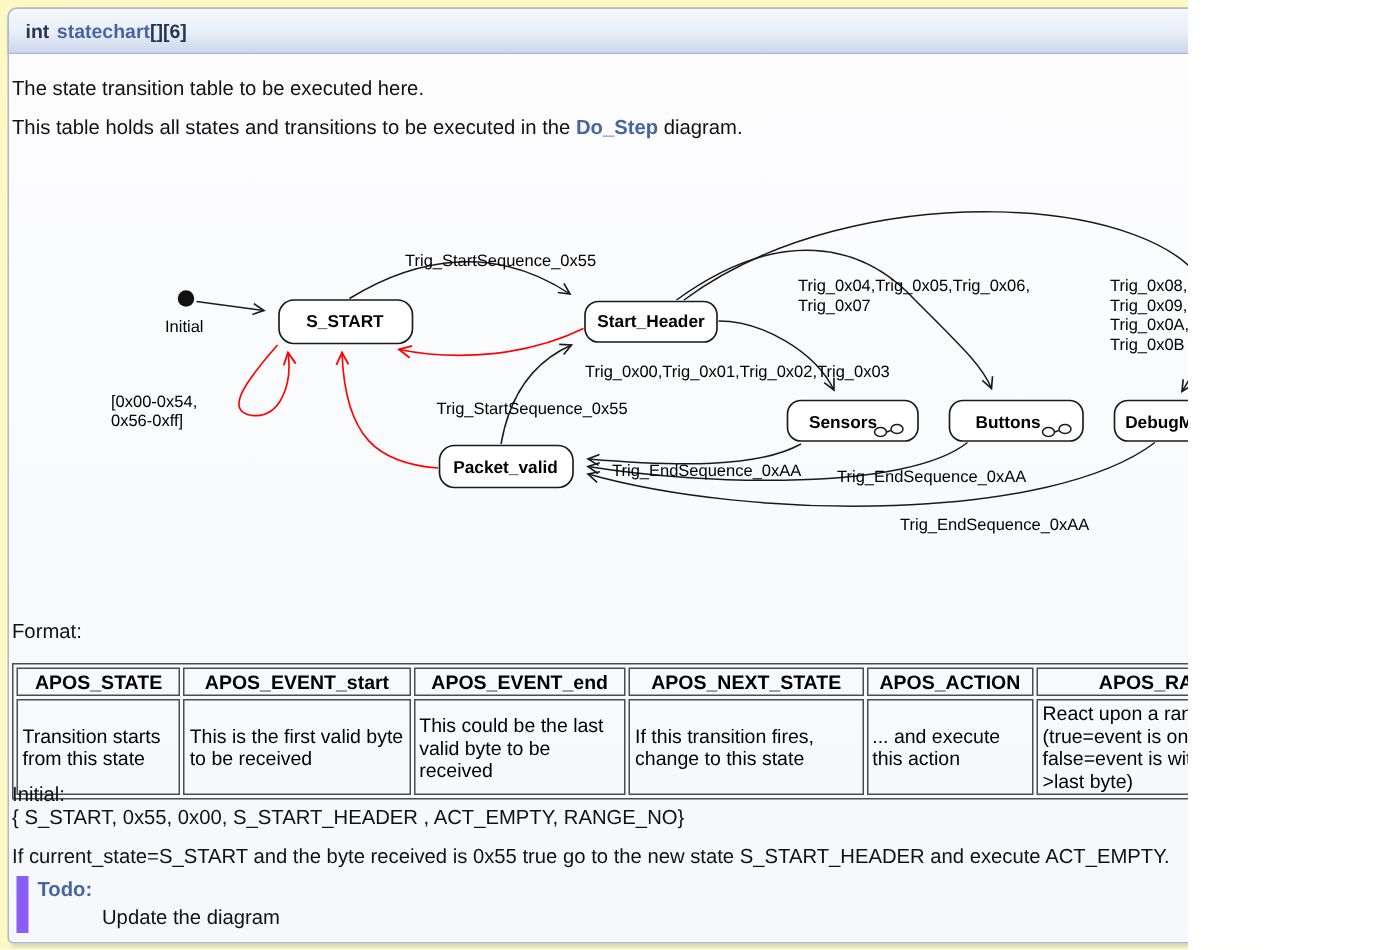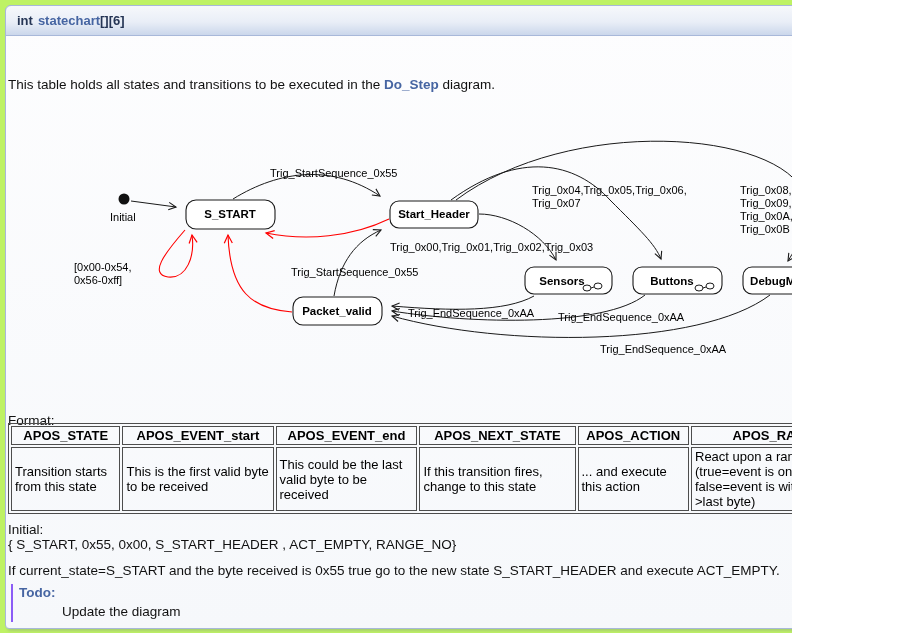--- a/index.html
+++ b/index.html
@@ -1,20 +1,20 @@
 <!DOCTYPE html>
 <html><head>
 <meta charset="utf-8">
 <style>
   * { margin:0; padding:0; box-sizing:border-box; }
   html,body { background:#ffffff; }
   #page {
     position:relative; width:792px; height:633px; overflow:hidden;
     font-family:"Liberation Sans","DejaVu Sans",sans-serif;
-    color:#1b1b1b; background:#bef264;
+    color:#1b1b1b; background:#fef9c3;
   }
   
   .memitem {
     position:absolute; left:5px; top:5px; width:910px; height:624px;
     border:1px solid #A8B8D9; border-radius:6px 6px 4px 4px;
     background:linear-gradient(#FDFDFE, #F6F8FB);
     box-shadow:2px 2px 3px rgba(110,120,145,0.28);
   }
   .memproto {
     position:absolute; left:5px; top:5px; width:910px; height:31px;
@@ -28,53 +28,54 @@
   .para { position:absolute; font-size:13.5px; color:#111; }
   a.doclink { color:#4665A2; font-weight:bold; text-decoration:none; cursor:pointer;text-align:center; }
   
   #diagram { position:absolute; left:0; top:130px; }
   .st-label { font-size:11.5px; font-weight:bold; fill:#000; text-anchor:middle; }
   .tr-label { font-size:11px; fill:#000; }
   .state { fill:#fff; stroke:#1a1a1a; stroke-width:1.1; }
   
   .fmt-label, .ex-label { position:absolute; font-size:13.5px; color:#111;text-align:center; }
   table.fieldtable {
-    position:absolute; left:8px; top:423px; width:905px;
+    position:absolute; left:8px; top:442px; width:905px;
     border-collapse:separate; border-spacing:2px;
     border:1px solid #4d4d4d; font-size:13px; color:#000;
     background:transparent; table-layout:fixed;
   }
   table.fieldtable th {
     border:1px solid #4d4d4d; font-weight:bold; text-align:center;
     padding:1px 2px; font-size:13px; height:18px;
   }
   table.fieldtable td {
     border:1px solid #4d4d4d; vertical-align:middle;
     padding:1px 3px; height:60px; line-height:1.16;
   }
   .example-block { position:absolute; left:8px; top:523px; font-size:13.5px; color:#111; line-height:14.5px; }
   
   .todo-block {
     position:absolute; left:11px; top:584px;
-    border-left:2px solid #8b5cf6; padding:1px 0 3px 6px;
+    border-left:8px solid #8b5cf6; padding:1px 0 3px 6px;
   }
   .todo-block dt { font-size:13.5px; font-weight:bold; color:#4665A2; }
   .todo-block dd { font-size:13.5px; color:#111; margin:4px 0 0 43px; }
 </style>
 </head>
 <body>
 
 <div id="page">
 
   <div class="memitem"></div>
 
   <div class="memproto">
     <span class="kw">int</span><span class="memname">statechart</span><span>[][6]</span>
   </div>
 
+  <div class="para" style="left:8px; top:51px;">The state transition table to be executed here.</div>
   <div class="para" style="left:8px; top:77px;">
     <span>This table holds all states and transitions to be executed in the </span><a class="doclink">Do_Step</a><span> diagram.</span>
   </div>
 
   <svg id="diagram" width="924" height="275" viewBox="0 130 924 275">
     <defs>
       <marker id="arrB" viewBox="0 0 12 12" refX="10" refY="6" markerWidth="11" markerHeight="11" orient="auto">
         <path d="M2,2 L10,6 L2,10" stroke="#1a1a1a" stroke-width="1.2" fill="none"></path>
       </marker>
       <marker id="arrR" viewBox="0 0 12 12" refX="10" refY="6" markerWidth="11" markerHeight="11" orient="auto">

